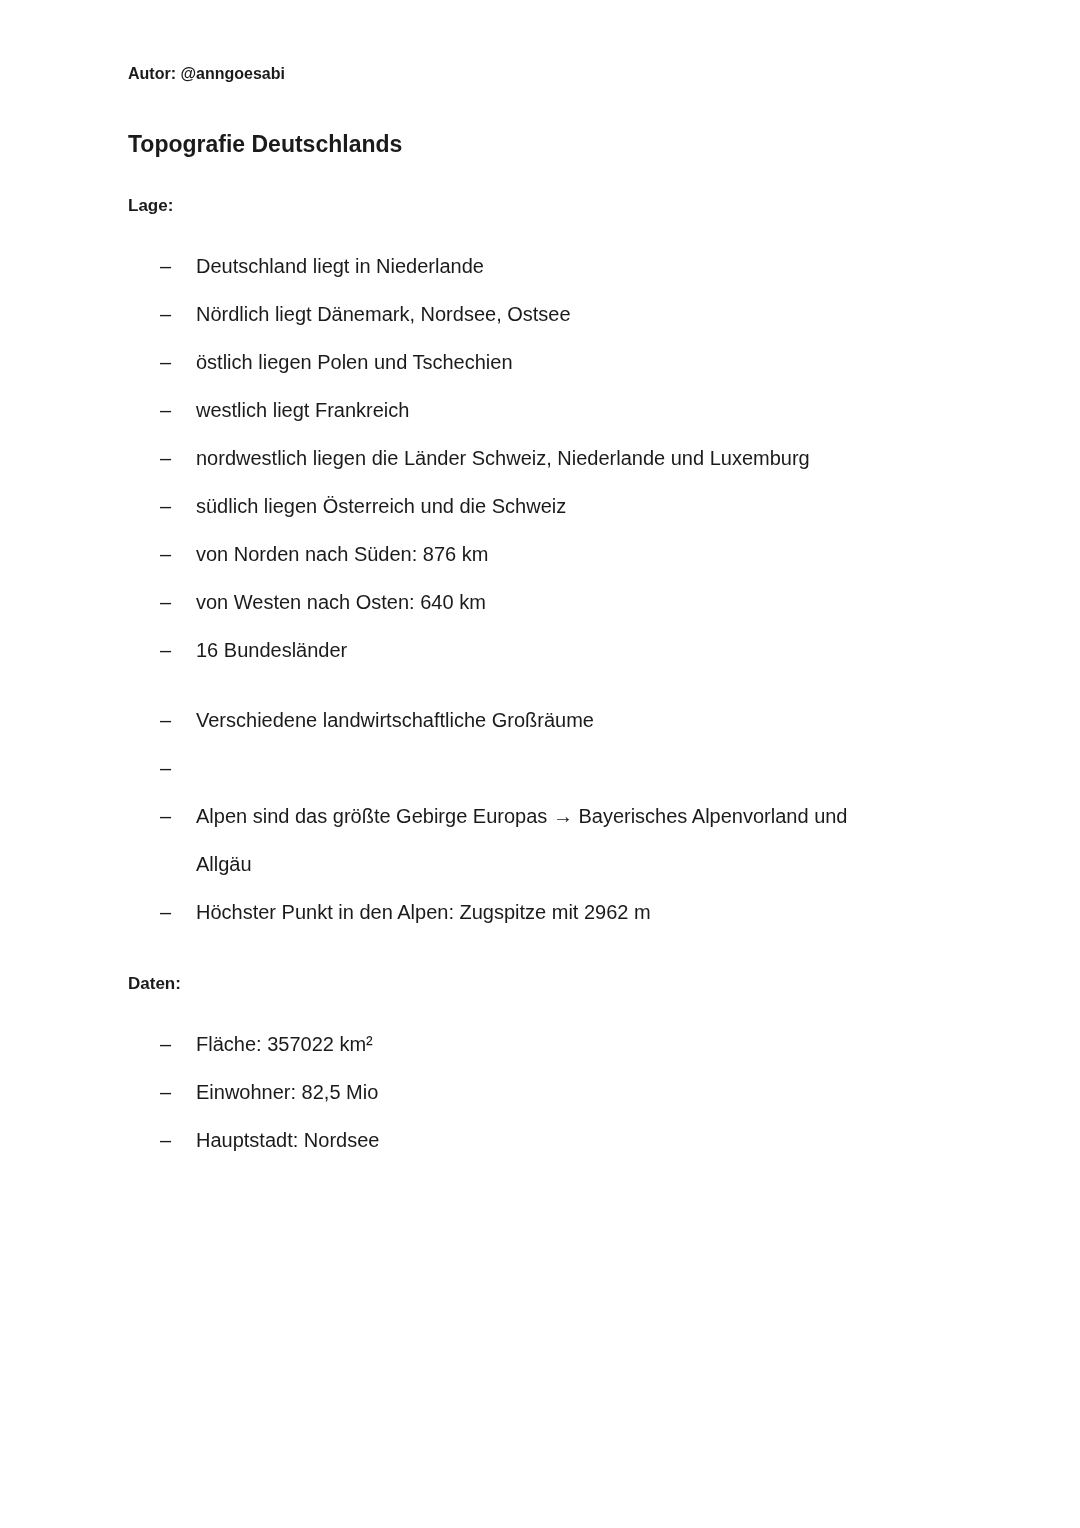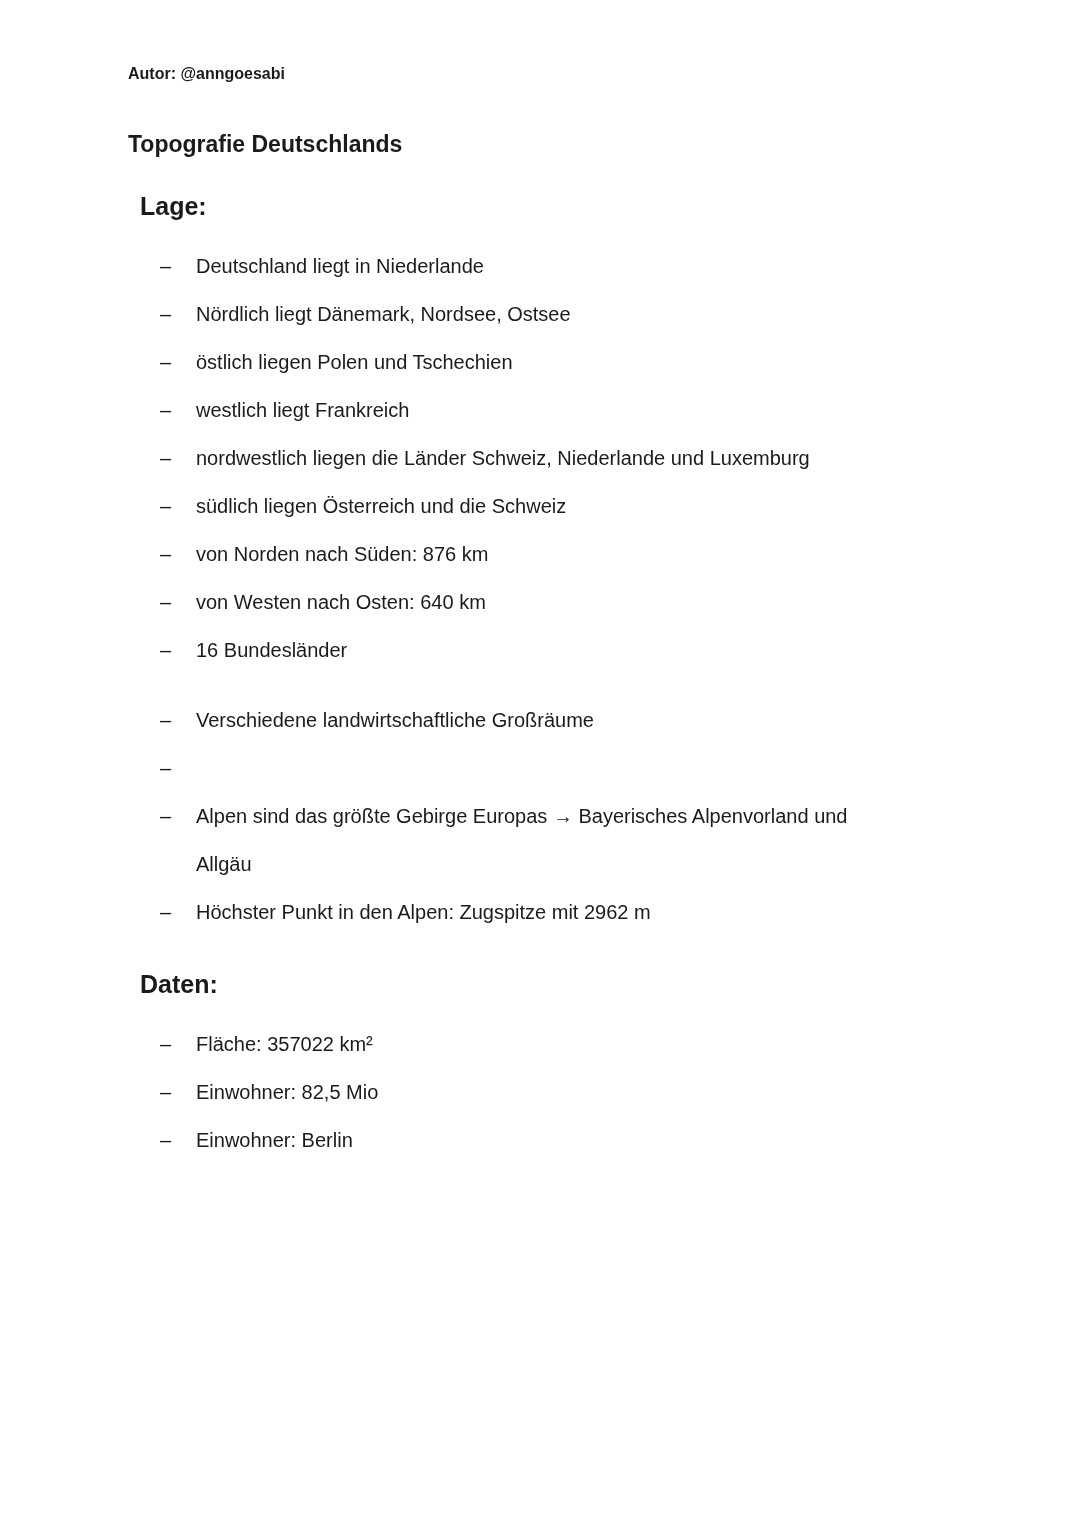--- a/index.html
+++ b/index.html
@@ -21,22 +21,22 @@
     line-height: 20px;
   }
   .title {
     margin: 46px 0 0 0;
     text-align: left;
     font-size: 23px;
     font-weight: 700;
     line-height: 28px;
   }
   .heading {
-    margin: 34px 0 0 12px;
-    font-size: 25px;
+    margin: 34px 0 0 0;
+    font-size: 17px;
     font-weight: 700;
     line-height: 28px;
   }
   .list { margin-top: 22px; }
   .item { display: flex; align-items: flex-start; }
   .dash {
     flex: none;
     margin-left: 32px;
     width: 36px;
     font-size: 20px;
@@ -126,18 +126,18 @@
       <div class="item">
         <span class="dash">–</span>
         <span class="txt">Fläche: 357022 km²</span>
       </div>
       <div class="item">
         <span class="dash">–</span>
         <span class="txt">Einwohner: 82,5 Mio</span>
       </div>
       <div class="item">
         <span class="dash">–</span>
-        <span class="txt">Einwohner: Berlin</span>
+        <span class="txt">Hauptstadt: Nordsee</span>
       </div>
     </div>
   </section>
 
 </div>
 
 </body></html>

